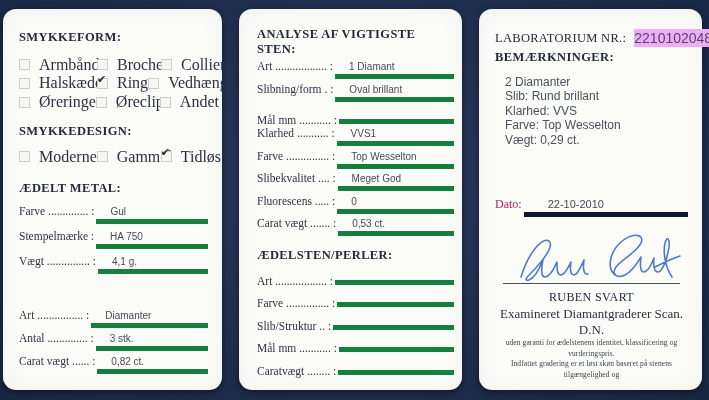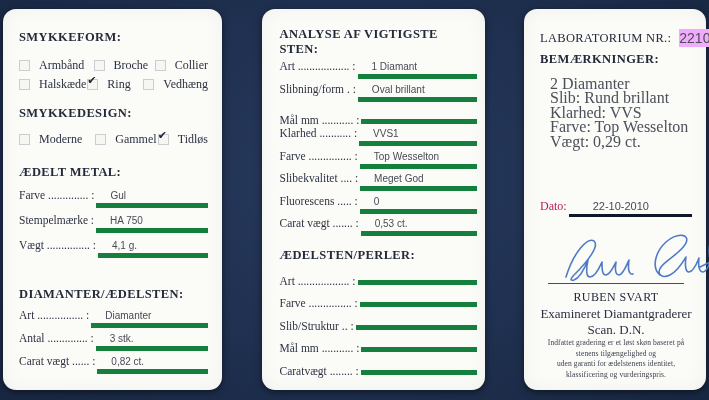--- a/index.html
+++ b/index.html
@@ -4,51 +4,51 @@
 <style>
   html,body{margin:0;padding:0;}
   body{
     width:709px;height:400px;overflow:hidden;
     background:radial-gradient(ellipse at 50% 45%, #27395c 0%, #1f3050 55%, #182741 100%);
     font-family:"Liberation Serif", serif;
     position:relative;
   }
   .stage{
     position:absolute;inset:0;
-    display:flex;justify-content:space-between;
+    display:flex;justify-content:flex-start;
     padding:9px 3px 10px 3px;box-sizing:border-box;gap:17px;
   }
   .card{
     background:#fbfbf8;
     border-radius:13px;
     box-shadow:0 2px 7px rgba(0,0,0,0.5), inset 0 0 18px rgba(120,120,130,0.08);
     box-sizing:border-box;
     display:flex;flex-direction:column;
     color:#2c3142;
   }
   .card1{width:219px;padding:14px 14px 12px 16px;}
   .card2{width:223px;padding:16px 8px 12px 18px;}
-  .card3{width:182px;padding:12px 14px 10px 16px;}
+  .card3{width:223px;padding:12px 14px 10px 16px;}
 
   .heading{
     font-size:12.5px;letter-spacing:0.4px;color:#242a3a;
     margin:0;
   }
   
   .cbrow{display:flex;align-items:center;height:22px;}
   .cbcell{display:flex;align-items:center;gap:9px;}
   .cbcell.c1{width:78px;}
   .cbcell.c2{width:64px;}
   .cbcell.c3{flex:1;}
   .cb{position:relative;width:9px;height:9px;border:1px solid #ccccd2;background:#f6f6f3;flex:none;}
   .cb .mark{
     position:absolute;left:-1px;top:-6px;
     font-size:11px;color:#21242e;font-family:"DejaVu Sans",sans-serif;
   }
-  .cblabel{font-size:12px;color:#2c3142;}
+  .cblabel{font-size:16px;color:#2c3142;}
 
   
   .field{
     display:flex;align-items:baseline;
     font-size:11.5px;
   }
   .field .flabel{flex:none;color:#2e3344;white-space:pre;}
   .field .fvalue{
     flex:1;margin-left:2px;
     border-bottom:5px solid #15803d;
@@ -67,27 +67,27 @@
   
   .labrow{display:flex;align-items:center;margin-top:8px;}
   .lablabel{font-size:12.5px;letter-spacing:0.3px;color:#242a3a;flex:none;}
   .labbox{
     flex:1;margin-left:8px;height:18px;background:#f0abfc;
     display:flex;align-items:center;justify-content:center;
     font-family:Liberation Sans, sans-serif;font-size:14px;color:#4b4e57;
   }
   .remarks{
     margin:10px 0 0 10px;
-    font-family:Liberation Serif, serif;
-    font-size:16px;line-height:14.5px;color:#4c505a;
+    font-family:Liberation Sans, sans-serif;
+    font-size:12px;line-height:14.5px;color:#4c505a;
   }
   .datorow{display:flex;align-items:baseline;margin-top:50px;}
   .datolabel{font-size:12px;color:#be185d;flex:none;}
   .datovalue{
-    flex:1;border-bottom:3px solid #0f172a;margin-left:2px;
+    flex:1;border-bottom:5px solid #0f172a;margin-left:2px;
     font-family:"Liberation Sans",sans-serif;font-size:11px;color:#44485250;
     color:#464a55;padding:0 0 1px 24px;line-height:14px;
   }
   .sigblock{margin:10px 8px 0 8px;border-bottom:1px solid #4a4e5a;text-align:center;}
   .sigblock svg{display:block;margin:0 auto -6px auto;}
   .signer{ text-align:center;margin-top:6px;font-size:12px;letter-spacing:0.4px;color:#242a3a;}
   .signer-title{text-align:center;font-size:13px;color:#2c3142;margin-top:1px;}
   .disclaimer{
     margin-top:auto;text-align:center;
     font-size:7.5px;line-height:10.5px;color:#3c414e;letter-spacing:0.1px;
@@ -136,20 +136,40 @@
           </span>
           <span class="cblabel">Ring</span>
         </span>
       <span class="cbcell c3">
           <span class="cb">
             <span class="mark"></span>
           </span>
           <span class="cblabel">Vedhæng</span>
         </span>
     </div>
+    <div class="cbrow">
+      <span class="cbcell c1">
+          <span class="cb">
+            <span class="mark"></span>
+          </span>
+          <span class="cblabel">Øreringe</span>
+        </span>
+      <span class="cbcell c2">
+          <span class="cb">
+            <span class="mark"></span>
+          </span>
+          <span class="cblabel">Øreclips</span>
+        </span>
+      <span class="cbcell c3">
+          <span class="cb">
+            <span class="mark"></span>
+          </span>
+          <span class="cblabel">Andet</span>
+        </span>
+    </div>
 
     <div class="sp14"></div>
     <h2 class="heading">SMYKKEDESIGN:</h2>
     <div class="sp10"></div>
     <div class="cbrow">
       <span class="cbcell c1">
           <span class="cb">
             <span class="mark"></span>
           </span>
           <span class="cblabel">Moderne</span>
@@ -181,21 +201,20 @@
           <span class="fvalue">HA 750</span>
         </div>
       <div class="field">
           <span class="flabel">Vægt ............... :</span>
           <span class="fvalue">4,1 g.</span>
         </div>
     </div>
 
     <div class="sp20"></div>
     <div class="sp6"></div>
-    <h2 class="heading">DIAMANTER/ÆDELSTEN:</h2>
     <div class="sp8"></div>
     <div class="pitch23">
       <div class="field">
           <span class="flabel">Art ................ :</span>
           <span class="fvalue">Diamanter</span>
         </div>
       <div class="field">
           <span class="flabel">Antal .............. :</span>
           <span class="fvalue">3 stk.</span>
         </div>
@@ -300,18 +319,18 @@
         <g fill="none" stroke="#4e7ac7" stroke-width="1.6" stroke-linecap="round" stroke-linejoin="round">
           <path d="M18,50 C26,24 40,10 46,14 C52,19 38,36 28,46 C23,51 21,54 26,53 C32,51 38,38 40,33 M40,33 C38,42 38,50 42,50 C48,50 52,39 54,35 C54,42 54,48 58,48 C62,48 66,39 68,35 C67,41 67,48 71,48 C75,48 79,37 81,33 C80,40 80,48 85,47"></path>
           <path d="M112,48 C104,42 106,26 118,15 C130,5 142,7 138,16 C134,25 118,33 113,40 C108,47 114,52 122,48 C130,44 135,35 138,30 C137,37 137,45 141,45 C145,45 149,36 151,31 C150,38 151,45 155,45 C159,45 164,33 166,20 C167,11 164,9 162,16 C160,25 162,40 169,50 M152,40 C160,36 170,31 177,29"></path>
         </g>
       </svg>
     </div>
     <div class="signer">RUBEN SVART</div>
     <div class="signer-title">Examineret Diamantgraderer Scan. D.N.</div>
 
     <div class="disclaimer">
+      <div>uden garanti for ædelstenens identitet, klassificering og vurderingspris.</div>
       <div>Indfattet gradering er et løst skøn baseret på stenens tilgængelighed og</div>
-      <div>uden garanti for ædelstenens identitet, klassificering og vurderingspris.</div>
     </div>
   </section>
 
 </div>
 
 </body></html>

